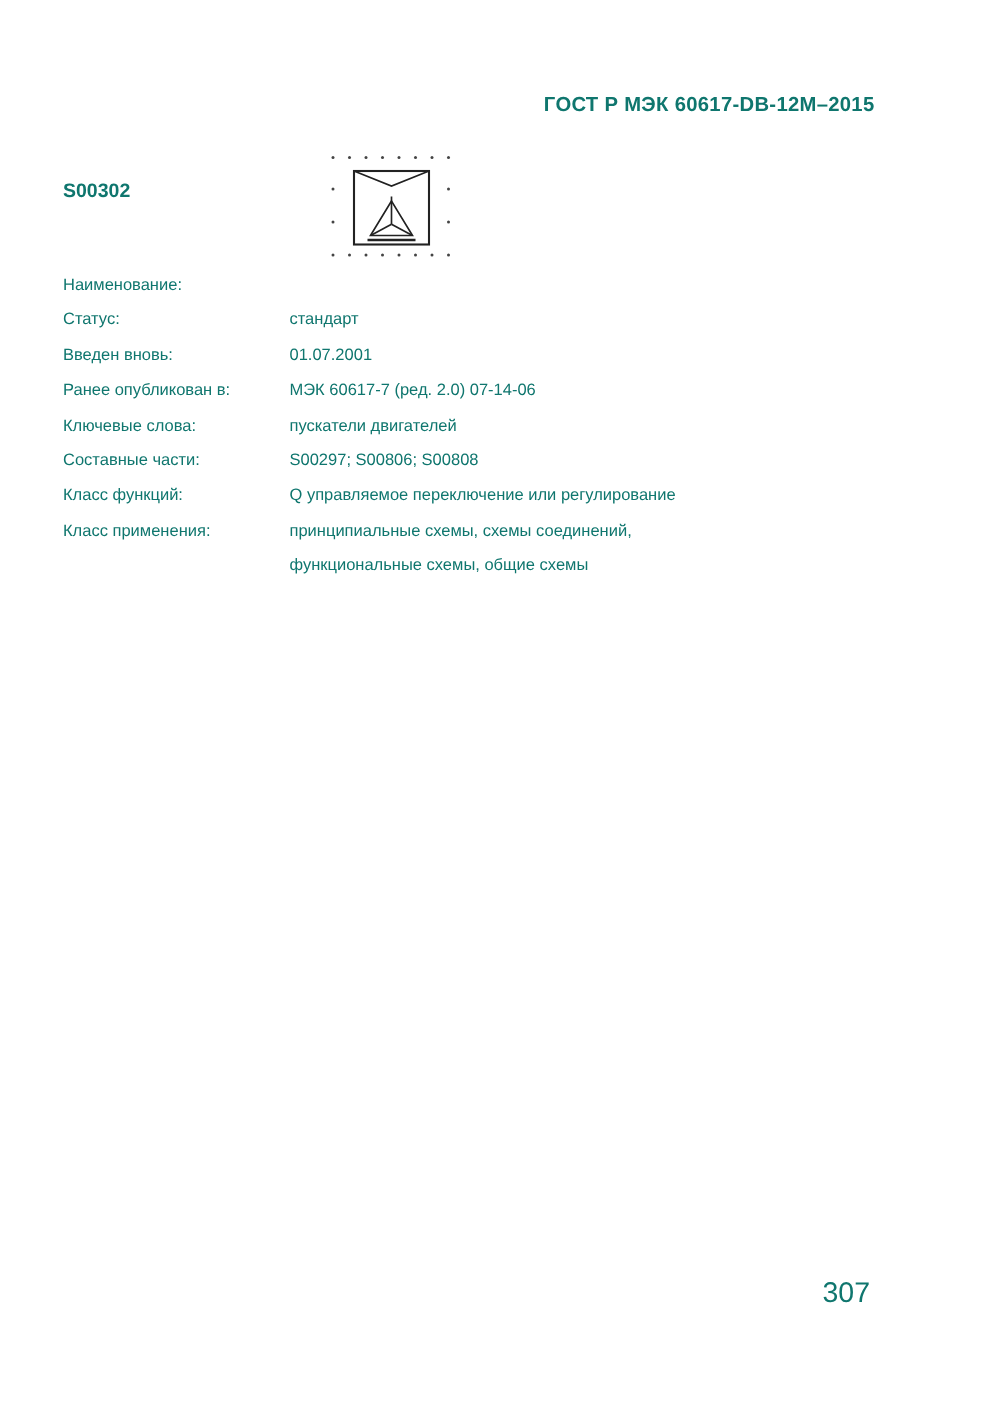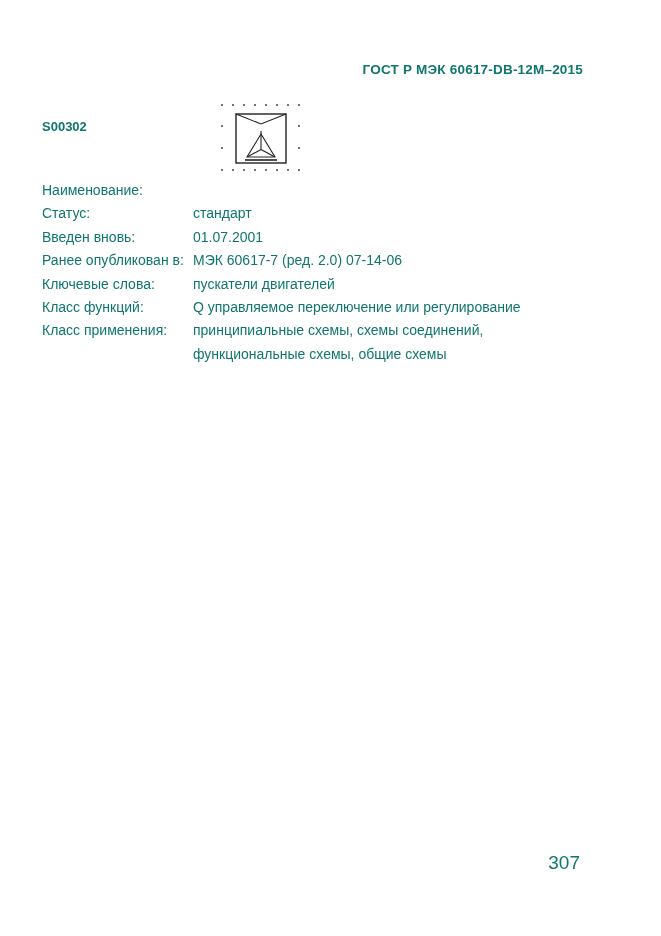--- a/index.html
+++ b/index.html
@@ -45,21 +45,21 @@
     top: 179px;
     left: 42px;
     width: 560px;
   }
   .field-group-2 {
   }
   .field-row {
     display: flex;
     align-items: flex-start;
     line-height: 23.4px;
-    font-size: 14px;
+    font-size: 11px;
   }
   .field-label {
     width: 151px;
     flex: 0 0 151px;
   }
   .field-value {
     flex: 1;
   }
   .page-number {
     position: absolute;
@@ -142,20 +142,24 @@
         <div class="field-value">МЭК 60617-7 (ред. 2.0) 07-14-06</div>
       </div>
     </div>
 
     <div class="field-group-2">
       <div class="field-row">
         <div class="field-label">Ключевые слова:</div>
         <div class="field-value">пускатели двигателей</div>
       </div>
       <div class="field-row">
+        <div class="field-label">Составные части:</div>
+        <div class="field-value">S00297; S00806; S00808</div>
+      </div>
+      <div class="field-row">
         <div class="field-label">Класс функций:</div>
         <div class="field-value">Q управляемое переключение или регулирование</div>
       </div>
       <div class="field-row">
         <div class="field-label">Класс применения:</div>
         <div class="field-value">
           <div>принципиальные схемы, схемы соединений,</div>
           <div>функциональные схемы, общие схемы</div>
         </div>
       </div>

